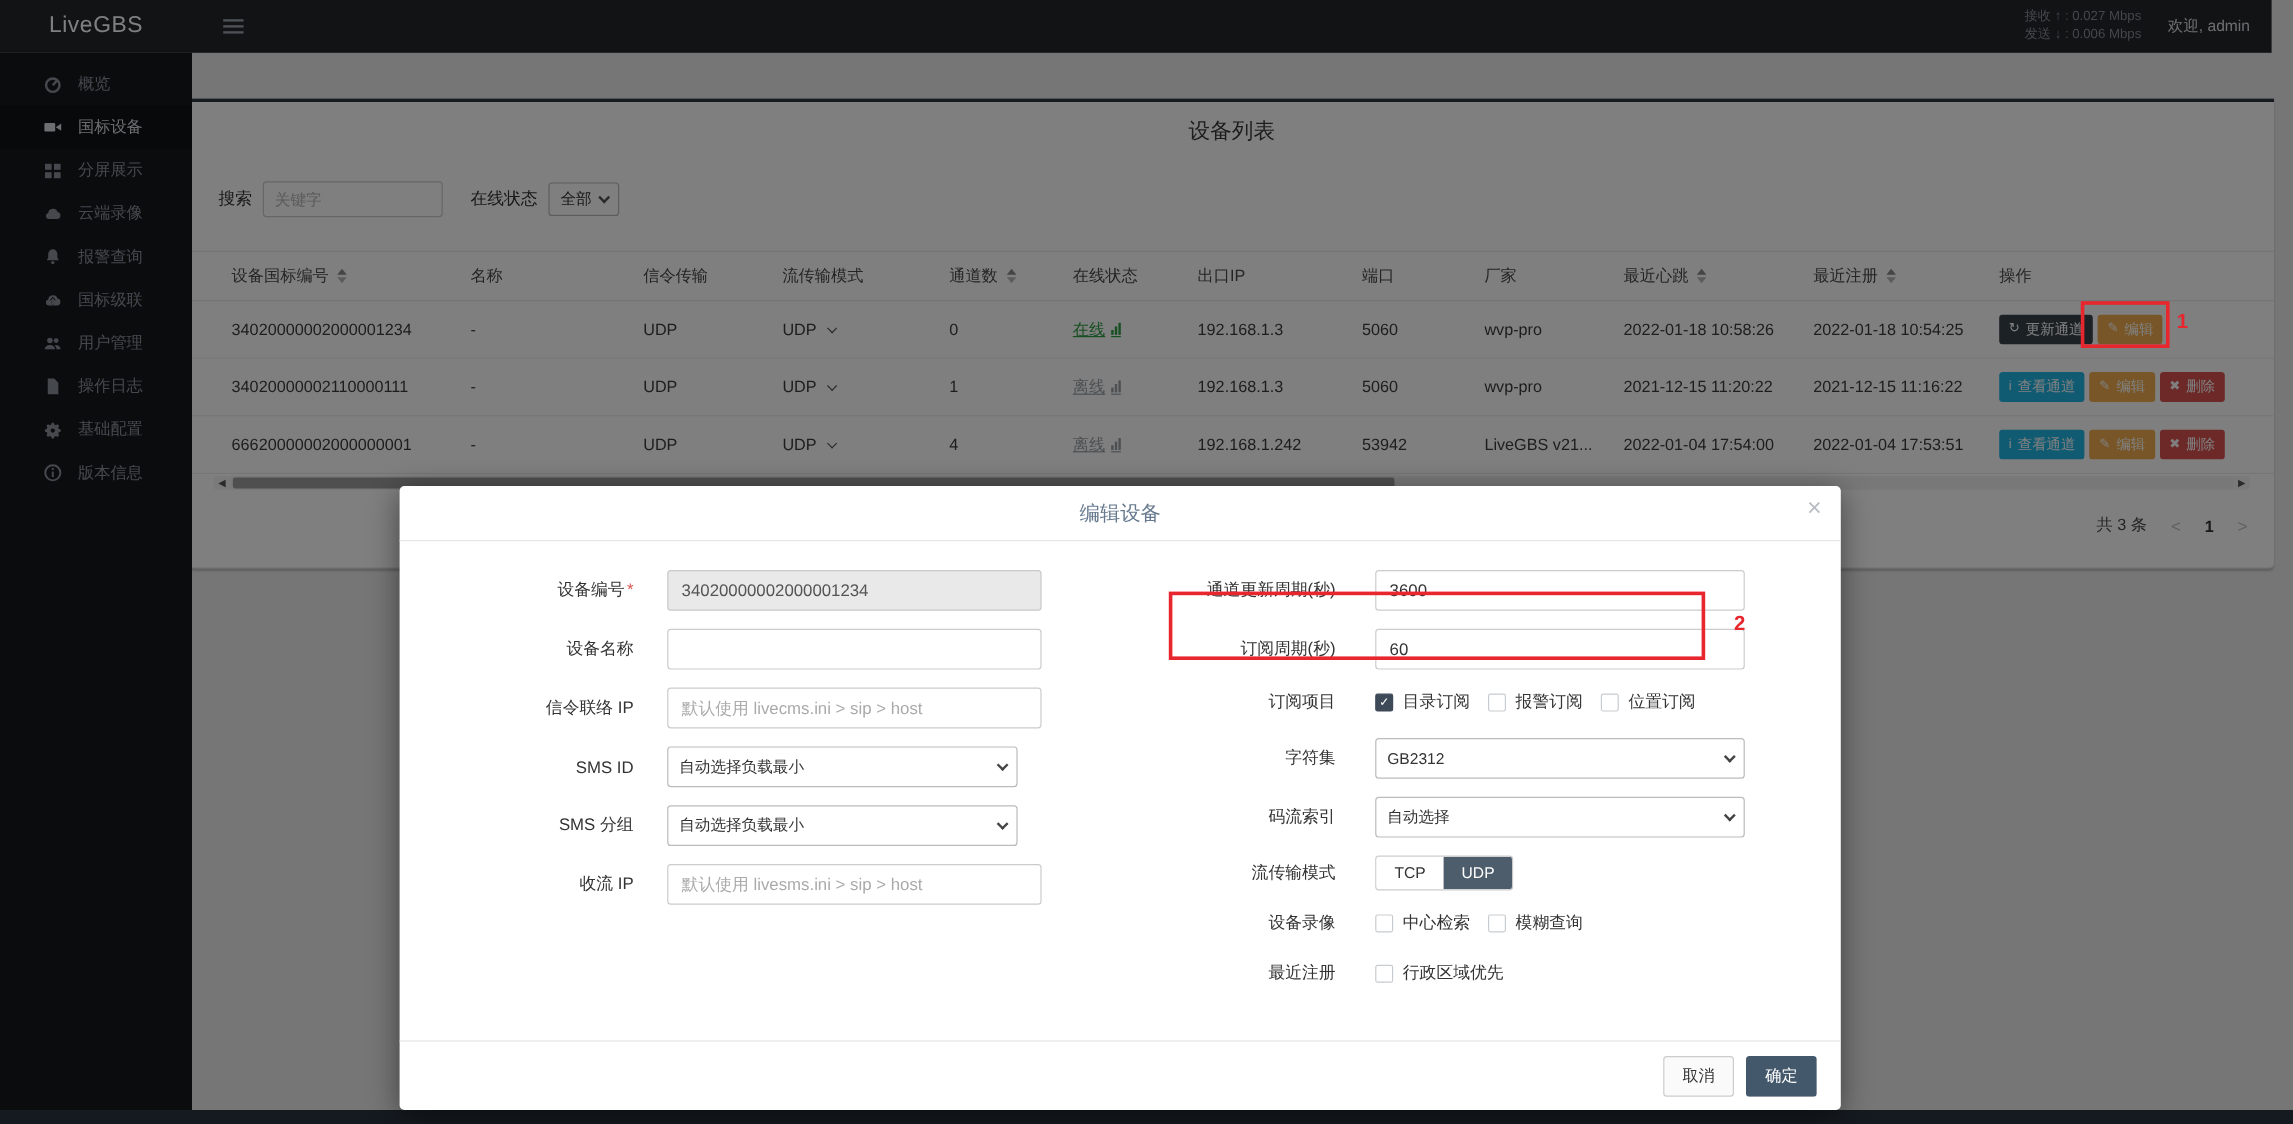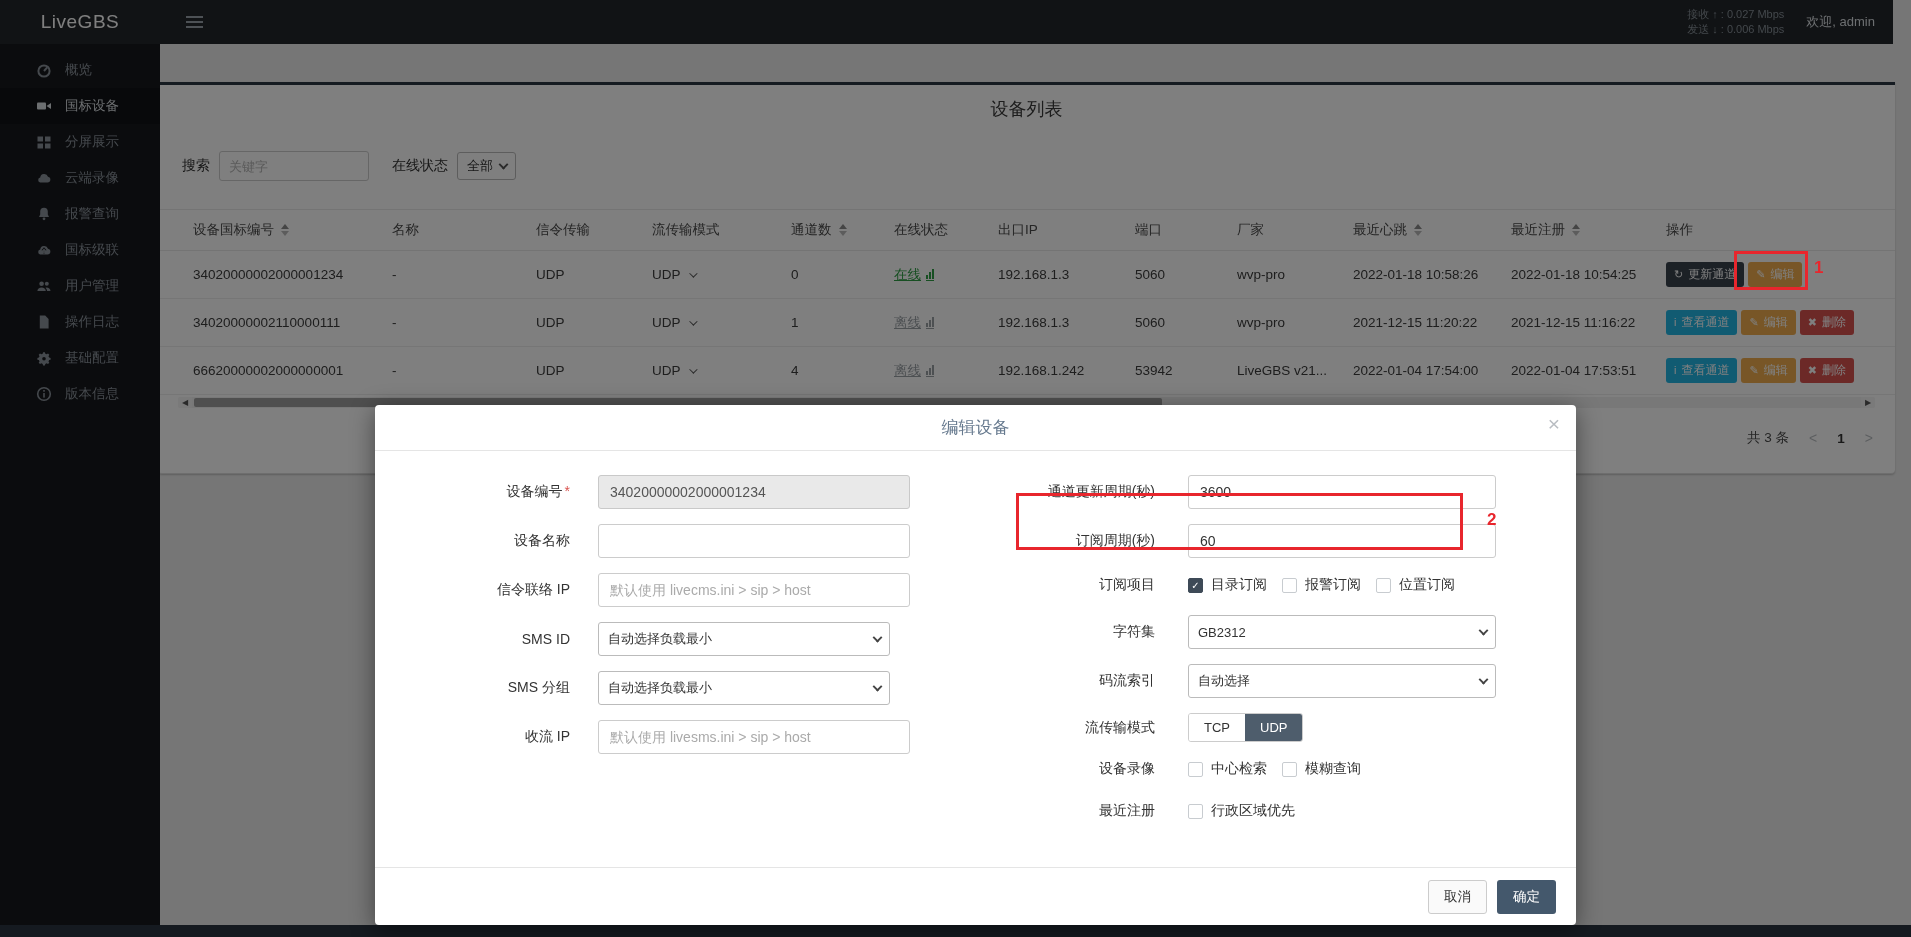--- a/index.html
+++ b/index.html
@@ -61,21 +61,21 @@
   .panel-footer { position:absolute; right:22px; bottom:26px; display:flex; align-items:center; gap:20px; font-size:13.5px; color:#4a4a4a; }
   .pg-arrow { color:#b9bdc1; font-size:14px; cursor:pointer; }
   .pg-num { font-weight:bold; color:#333; cursor:pointer; }
   
   .overlay { position:absolute; inset:0; background:rgba(0,0,0,0.5); z-index:10; }
   .footer-strip { position:absolute; left:0; right:0; bottom:0; height:12px; background:#2a3540; z-index:4; }
   
   .anno-box1 { position:absolute; left:1734px; top:251px; width:74px; height:39px; border:3px solid #e8262d; z-index:15; }
   .anno-num1 { position:absolute; left:1814px; top:258px; color:#e8262d; font-size:17px; font-weight:bold; z-index:15; }
   
-  .modal { position:absolute; left:333px; top:405px; width:1201px; height:520px; background:#fff; border-radius:4px; box-shadow:0 5px 25px rgba(0,0,0,.45); z-index:20;margin-left:42px; }
+  .modal { position:absolute; left:333px; top:405px; width:1201px; height:520px; background:#fff; border-radius:4px; box-shadow:0 5px 25px rgba(0,0,0,.45); z-index:20; }
   .modal-header { position:relative; height:46px; border-bottom:1px solid #e5e5e5; display:flex; align-items:center; justify-content:center; }
   .modal-title { font-size:17px; color:#66798e; }
   .modal-close { position:absolute; right:16px; top:8px; font-size:21px; color:#b9bdc2; cursor:pointer; line-height:1; }
   .modal-body { position:relative; display:flex; padding:24px 4px 0 40px; }
   .mcol1 { width:495px; }
   .mcol2 { margin-left:75px; width:515px; }
   .frow { display:flex; align-items:center; margin-bottom:15px; }
   .frow.cbrow { margin-bottom:18px; min-height:24px; }
   .flabel { width:155px; text-align:right; margin-right:28px; font-size:14px; color:#333; flex:0 0 155px; }
   .mcol2 .flabel { width:170px; flex:0 0 170px; margin-right:33px; }

